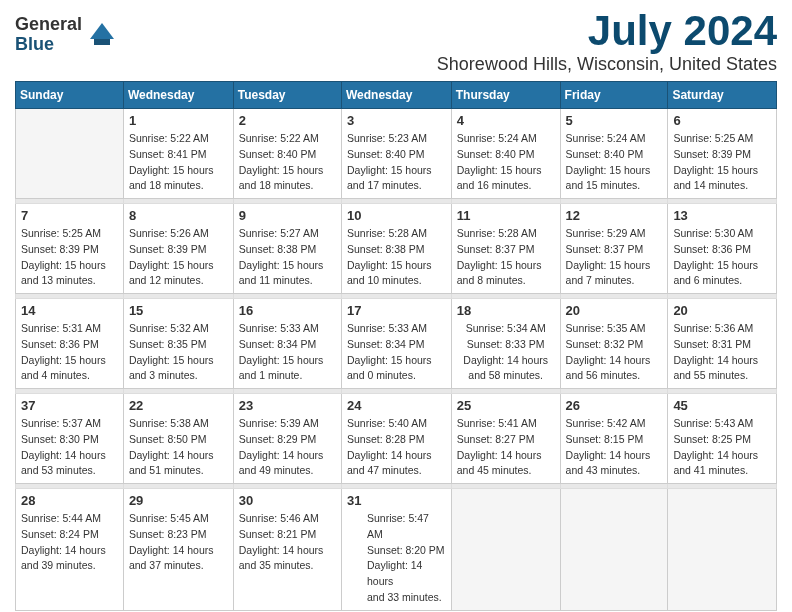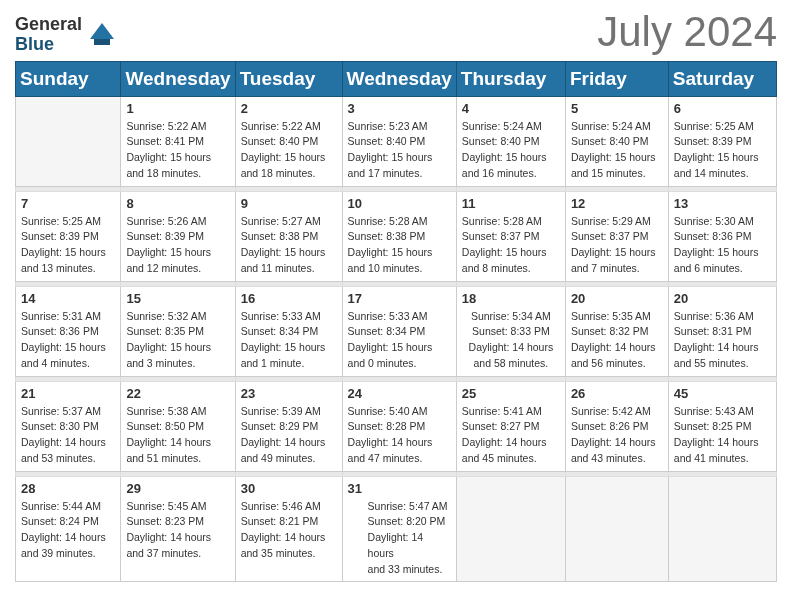--- a/index.html
+++ b/index.html
@@ -6,21 +6,21 @@
     body {
       font-family: Arial, sans-serif;
       background: #fff;
       width: 792px;
       min-height: 612px;
       padding: 10px 15px;
     }
     .header-area {
       display: flex;
       justify-content: space-between;
-      align-items: center;
+      align-items: flex-start;
       margin-bottom: 6px;
     }
     .logo {
       display: flex;
       align-items: center;
       margin-top: 5px;
     }
     .logo-text {
       display: flex;
       flex-direction: column;
@@ -29,40 +29,40 @@
     .logo-icon {
       width: 32px;
       height: 32px;
       margin-left: 4px;
     }
     .title-area {
       text-align: right;
     }
     .month-title {
       font-size: 42px;
-      font-weight: normal;
-      color: #737373;
+      font-weight: bold;
+      color: #0c4a6e;
       line-height: 1;
     }
     .location-title {
       font-size: 18px;
       color: #333;
       margin-top: 2px;
     }
     .calendar-table {
       width: 100%;
       border-collapse: collapse;
       font-size: 11px;
     }
     .calendar-table th {
       background-color: #2471a3;
       color: #fff;
       padding: 6px 4px;
       text-align: left;
-      font-size: 19px;
+      font-size: 12px;
       font-weight: bold;
       border: 1px solid #1a5276;
     }
     .calendar-table td {
       border: 1px solid #ccc;
       vertical-align: top;
       padding: 4px 5px;
       height: 88px;
       width: 113px;
       background: #fff;
@@ -91,20 +91,21 @@
       <span style="font-weight: bold; font-size: 18px; color: rgb(51, 51, 51);">General</span>
       <span style="color:#1a5276;font-weight:bold;font-size:18px;">Blue</span>
     </div>
     <svg class="logo-icon" viewBox="0 0 32 32">
       <polygon points="16,4 28,20 4,20" fill="#2471a3"></polygon>
       <rect x="8" y="20" width="16" height="6" fill="#1a5276"></rect>
     </svg>
   </div>
   <div class="title-area">
     <div class="month-title">July 2024</div>
+    <div class="location-title">Shorewood Hills, Wisconsin, United States</div>
   </div>
 </div>
 
 <table class="calendar-table">
   <thead>
     <tr>
     <th>Sunday</th>
         <th>Wednesday</th>
         <th>Tuesday</th>
         <th>Wednesday</th>
@@ -283,21 +284,21 @@
         <td style="height: 5px; padding: 0px; background: rgb(232, 232, 232); border: 1px solid rgb(221, 221, 221);"></td>
         <td style="height: 5px; padding: 0px; background: rgb(232, 232, 232); border: 1px solid rgb(221, 221, 221);"></td>
         <td style="height: 5px; padding: 0px; background: rgb(232, 232, 232); border: 1px solid rgb(221, 221, 221);"></td>
         <td style="height: 5px; padding: 0px; background: rgb(232, 232, 232); border: 1px solid rgb(221, 221, 221);"></td>
         <td style="height: 5px; padding: 0px; background: rgb(232, 232, 232); border: 1px solid rgb(221, 221, 221);"></td>
         <td style="height: 5px; padding: 0px; background: rgb(232, 232, 232); border: 1px solid rgb(221, 221, 221);"></td>
         <td style="height: 5px; padding: 0px; background: rgb(232, 232, 232); border: 1px solid rgb(221, 221, 221);"></td>
       </tr>
       <tr>
         <td>
-          <div class="day-number">21</div>
+          <div class="day-number">37</div>
           <div class="day-info" style="white-space: pre-line;">Sunrise: 5:37 AM
 Sunset: 8:30 PM
 Daylight: 14 hours
 and 53 minutes.</div>
         </td>
         <td>
           <div class="day-number">22</div>
           <div class="day-info" style="white-space: pre-line;">Sunrise: 5:38 AM
 Sunset: 8:50 PM
 Daylight: 14 hours
@@ -320,21 +321,21 @@
         <td>
           <div class="day-number">25</div>
           <div class="day-info" style="white-space: pre-line;">Sunrise: 5:41 AM
 Sunset: 8:27 PM
 Daylight: 14 hours
 and 45 minutes.</div>
         </td>
         <td>
           <div class="day-number">26</div>
           <div class="day-info" style="white-space: pre-line;">Sunrise: 5:42 AM
-Sunset: 8:26 PM
+Sunset: 8:15 PM
 Daylight: 14 hours
 and 43 minutes.</div>
         </td>
         <td>
           <div class="day-number">45</div>
           <div class="day-info" style="white-space: pre-line;">Sunrise: 5:43 AM
 Sunset: 8:25 PM
 Daylight: 14 hours
 and 41 minutes.</div>
         </td>

